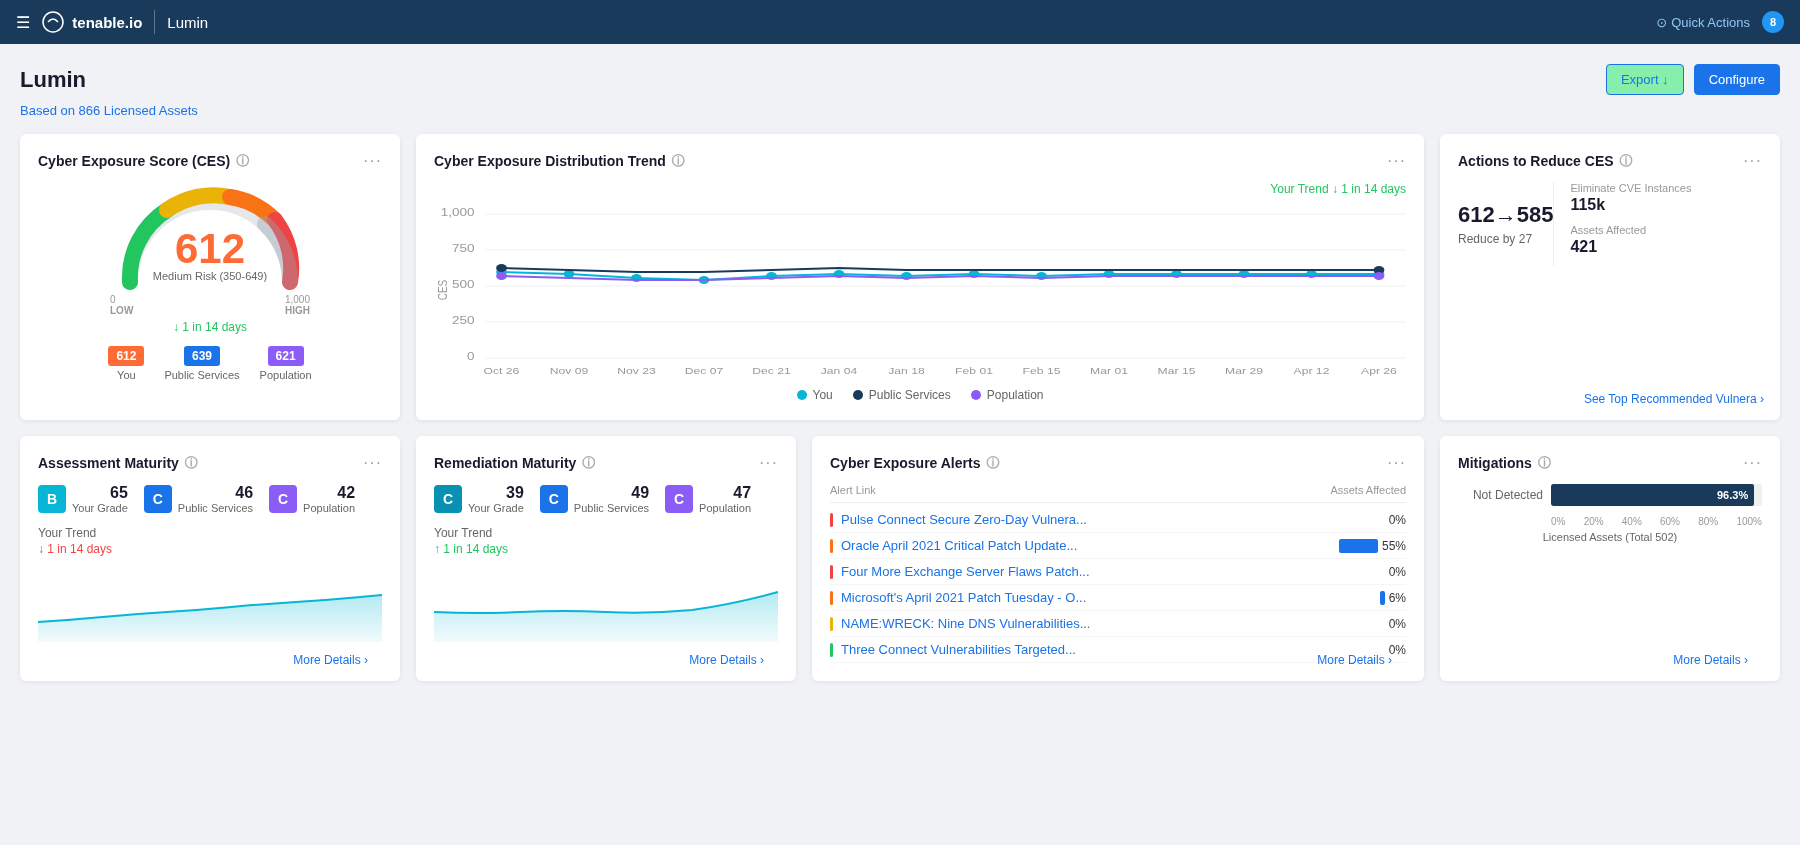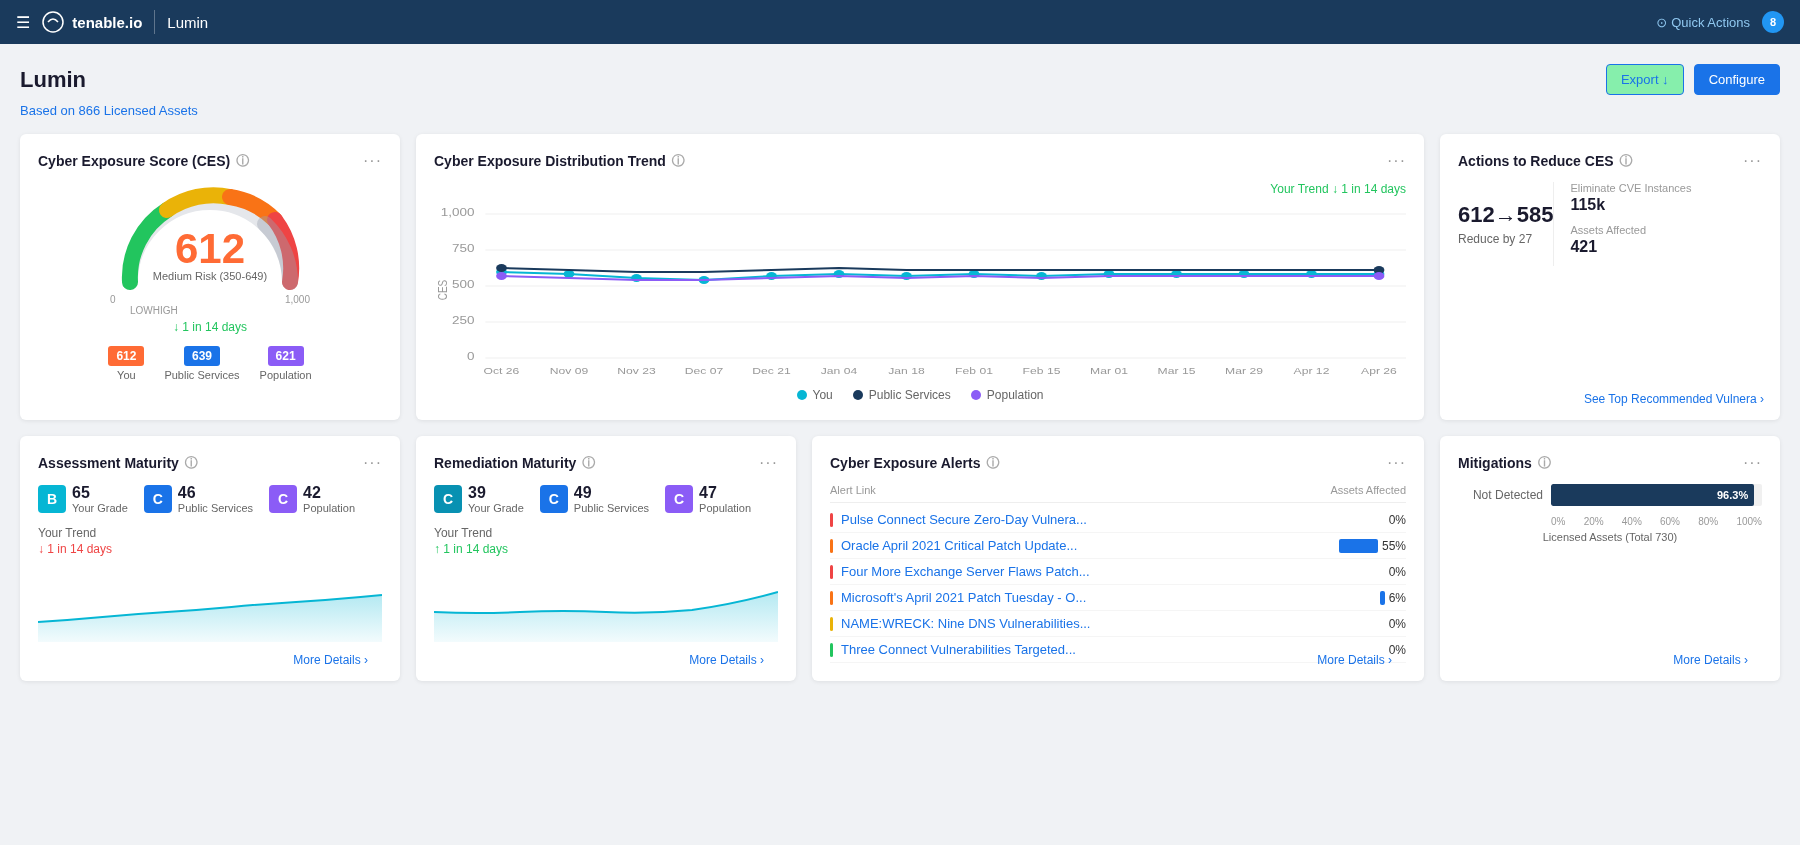--- a/index.html
+++ b/index.html
@@ -45,21 +45,21 @@
     .card-menu { color: #999; cursor: pointer; font-size: 16px; letter-spacing: 1px; }
     .info-icon { color: #aaa; font-size: 13px; cursor: pointer; }
 
     
     .ces-gauge { display: flex; flex-direction: column; align-items: center; margin: 8px 0; }
     .gauge-wrap { position: relative; width: 200px; height: 110px; overflow: hidden; }
     .gauge-score { position: absolute; bottom: 10px; left: 50%; transform: translateX(-50%); text-align: center; }
     .gauge-number { font-size: 42px; font-weight: 700; color: #ff6b35; line-height: 1; }
     .gauge-label { font-size: 11px; color: #666; white-space: nowrap; }
     .gauge-range { display: flex; justify-content: space-between; width: 200px; font-size: 10px; color: #999; margin-top: 2px; }
-    .gauge-range-labels { display: flex; justify-content: flex-start; width: 160px; font-size: 10px; color: #999; }
+    .gauge-range-labels { display: flex; justify-content: space-between; width: 200px; font-size: 10px; color: #999; font-weight: bold; }
     .trend-down { color: #22c55e; font-size: 12px; text-align: center; margin: 4px 0; }
     .ces-badges { display: flex; gap: 20px; justify-content: center; margin-top: 8px; }
     .badge-item { display: flex; flex-direction: column; align-items: center; gap: 3px; }
     .badge-score { padding: 3px 8px; border-radius: 3px; font-size: 12px; font-weight: 600; color: white; }
     .badge-orange { background: #ff6b35; }
     .badge-blue { background: #1a73e8; }
     .badge-purple { background: #8b5cf6; }
     .badge-label { font-size: 11px; color: #666; }
 
     
@@ -80,21 +80,21 @@
     .see-actions { color: #1a73e8; font-size: 12px; cursor: pointer; position: absolute; bottom: 14px; right: 16px; }
 
     
     .maturity-grades { display: flex; gap: 16px; margin-bottom: 12px; }
     .maturity-grade-item { display: flex; align-items: center; gap: 6px; }
     .grade-box { width: 28px; height: 28px; border-radius: 4px; display: flex; align-items: center; justify-content: center; font-weight: 700; font-size: 14px; color: white; flex-shrink: 0; }
     .grade-cyan { background: #06b6d4; }
     .grade-blue { background: #1a73e8; }
     .grade-purple { background: #8b5cf6; }
     .grade-cyan2 { background: #0891b2; }
-    .grade-info { display: flex; flex-direction: column; }
+    .grade-info { display: flex; flex-direction: column; text-align: right; }
     .grade-number { font-size: 16px; font-weight: 700; color: #1a1a2e; }
     .grade-sub { font-size: 11px; color: #666; }
     .maturity-trend { font-size: 12px; color: #666; margin-bottom: 2px; }
     .trend-up { color: #22c55e; }
     .trend-down-red { color: #ef4444; }
     .mini-chart { width: 100%; height: 80px; margin-top: 4px; }
     .more-details { color: #1a73e8; font-size: 12px; cursor: pointer; position: absolute; bottom: 14px; right: 32px; }
     .alerts-table-header { display: flex; justify-content: space-between; color: #999; font-size: 11px; padding-bottom: 6px; border-bottom: 1px solid #eee; margin-bottom: 4px; }
     .alert-row { display: flex; align-items: center; padding: 5px 0; border-bottom: 1px solid #f5f5f5; gap: 8px; }
     .alert-indicator { width: 3px; height: 14px; border-radius: 2px; flex-shrink: 0; }
@@ -488,19 +488,19 @@
           </div>
         </div>
         <div class="miti-axis">
           <span>0%</span>
           <span>20%</span>
           <span>40%</span>
           <span>60%</span>
           <span>80%</span>
           <span>100%</span>
         </div>
-        <div class="miti-footer">Licensed Assets (Total 730)</div>
+        <div class="miti-footer">Licensed Assets (Total 502)</div>
       </div>
       <span class="more-details">More Details ›</span>
     </div>
 
   </div>
 </div>
 
 </body></html>

